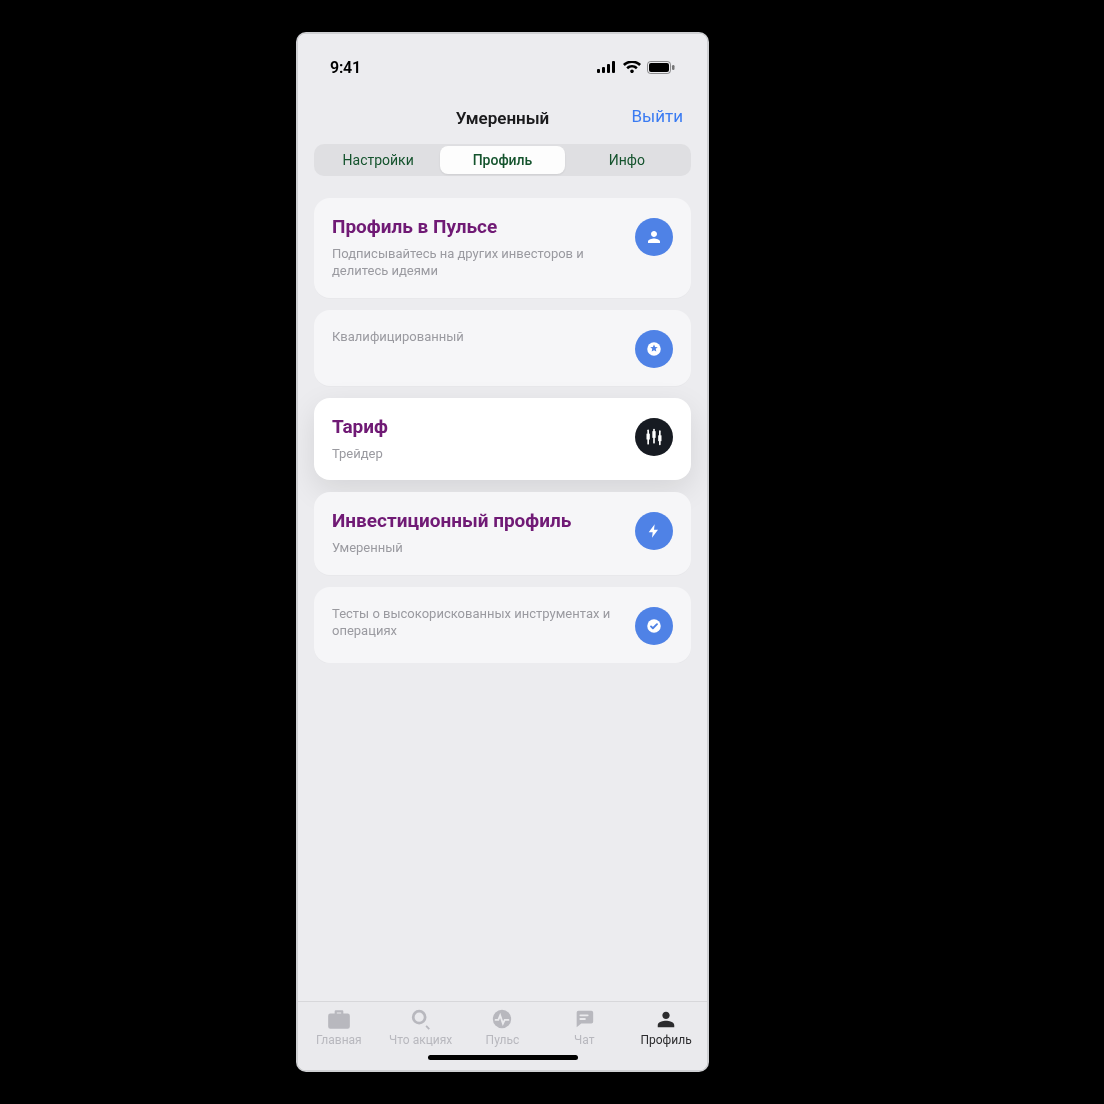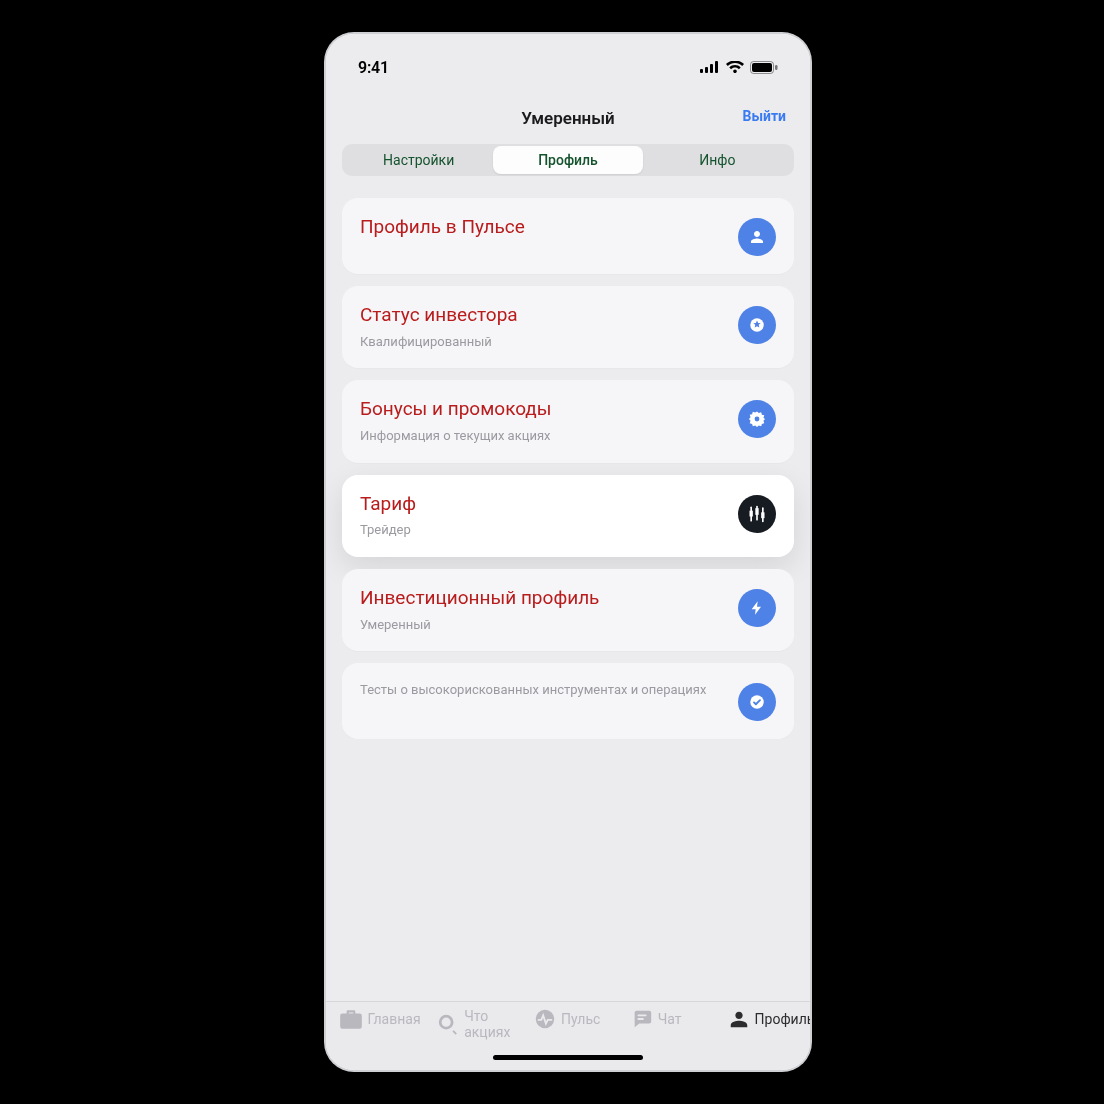--- a/index.html
+++ b/index.html
@@ -11,25 +11,25 @@
   }
   .stage {
     width: 1104px;
     height: 1104px;
     position: relative;
     background: #000;
   }
   
   .phone {
     position: absolute;
-    left: 326px;
+    left: 298px;
     top: 34px;
-    width: 484px;
+    width: 409px;
     height: 1036px;
-    border-radius: 28px;
+    border-radius: 8px;
     background: #e9e9eb;
     box-shadow:
       0 0 0 2px #cfd0d3,
       inset 0 0 0 2px #f4f5f7,
       0 30px 60px rgba(0,0,0,0.35);
     overflow: hidden;
     display: flex;
     flex-direction: column;
   }
   .screen {
@@ -58,23 +58,22 @@
     justify-content: center;
     position: relative;
     padding: 18px 20px 14px 20px;
   }
   .nav-title { font-size: 17px; font-weight: 600; color: #1a1a1c; }
   .nav-action {
     position: absolute;
     right: 24px;
     top: 50%;
     transform: translateY(-50%);
-    font-size: 14px;
+    font-size: 17px;
     color: #3a7bf2;
-    font-weight: bold;
   }
   
   .segmented {
     margin: 2px 16px 12px 16px;
     background: #dfdfe2;
     border-radius: 10px;
     display: flex;
     padding: 2px;
   }
   .segment {
@@ -107,22 +106,22 @@
     gap: 14px;
     box-shadow: 0 1px 1px rgba(0,0,0,0.02);
   }
   .card.highlight {
     background: #ffffff;
     box-shadow: 0 10px 30px rgba(0,0,0,0.10);
   }
   .card .body { flex: 1; }
   .card .title {
     font-size: 19px;
-    font-weight: 400;
-    color: #b91c1c;
+    font-weight: 700;
+    color: #701a75;
     margin: 0 0 6px 0;
     line-height: 1.2;
   }
   .card .subtitle {
     font-size: 13px;
     color: #9a9aa0;
     line-height: 1.35;
     margin: 0;
   }
   .badge {
@@ -144,25 +143,25 @@
     height: 62px;
     background: #eaeaed;
     border-top: 1px solid #d7d7da;
     display: flex;
     justify-content: space-around;
     align-items: flex-start;
     padding-top: 6px;
   }
   .tab {
     display: flex;
-    flex-direction: row;
+    flex-direction: column;
     align-items: center;
     gap: 3px;
     color: #b8b8be;
-    font-size: 14px;
+    font-size: 12px;
     width: 72px;
   }
   .tab.active { color: #2c2c2e; }
   .tab svg { display:block; }
   
   .home-indicator {
     position: absolute;
     left: 50%;
     transform: translateX(-50%);
     bottom: 10px;
@@ -216,53 +215,41 @@
         <div class="segment">Настройки</div>
         <div class="segment active">Профиль</div>
         <div class="segment">Инфо</div>
       </div>
 
       <div class="cards">
 
         <div class="card">
           <div class="body">
             <p class="title">Профиль в Пульсе</p>
+            <p class="subtitle">Подписывайтесь на других инвесторов и делитесь идеями</p>
           </div>
           <div class="badge">
             <svg width="18" height="18" viewBox="0 0 24 24">
                 <path fill="#fff" d="M12 12c2.2 0 4-1.8 4-4s-1.8-4-4-4-4 1.8-4 4 1.8 4 4 4zm0 2c-2.7 0-8 1.3-8 4v2h16v-2c0-2.7-5.3-4-8-4z"></path>
               </svg>
           </div>
         </div>
 
         <div class="card">
           <div class="body">
-            <p class="title">Статус инвестора</p>
             <p class="subtitle">Квалифицированный</p>
           </div>
           <div class="badge">
             <svg width="18" height="18" viewBox="0 0 24 24">
                 <circle cx="12" cy="12" r="9" fill="#fff"></circle>
                 <path fill="#4f82e6" d="M12 6l1.5 3.2 3.5.3-2.7 2.3.8 3.4L12 13.6 8.9 15.2l.8-3.4-2.7-2.3 3.5-.3z"></path>
               </svg>
           </div>
         </div>
 
-        <div class="card">
-          <div class="body">
-            <p class="title">Бонусы и промокоды</p>
-            <p class="subtitle">Информация о текущих акциях</p>
-          </div>
-          <div class="badge">
-            <svg width="18" height="18" viewBox="0 0 24 24">
-                <path fill="#fff" d="M12 2l2.4 2.1L17.6 3l.9 3.2 3.2.9-1.1 3.2L22.7 12l-2.1 2.4 1.1 3.2-3.2.9-.9 3.2-3.2-1.1L12 22.7l-2.4-2.1L6.4 21.7l-.9-3.2-3.2-.9 1.1-3.2L1.3 12l2.1-2.4L2.3 6.4l3.2-.9.9-3.2 3.2 1.1z"></path>
-                <circle cx="12" cy="12" r="3.2" fill="#4f82e6"></circle>
-              </svg>
-          </div>
-        </div>
 
         <div class="card highlight">
           <div class="body">
             <p class="title">Тариф</p>
             <p class="subtitle">Трейдер</p>
           </div>
           <div class="badge dark">
             <svg width="20" height="18" viewBox="0 0 24 20">
                 <g stroke="#fff" stroke-width="2" stroke-linecap="round">
                   <line x1="5" y1="2" x2="5" y2="18"></line>

